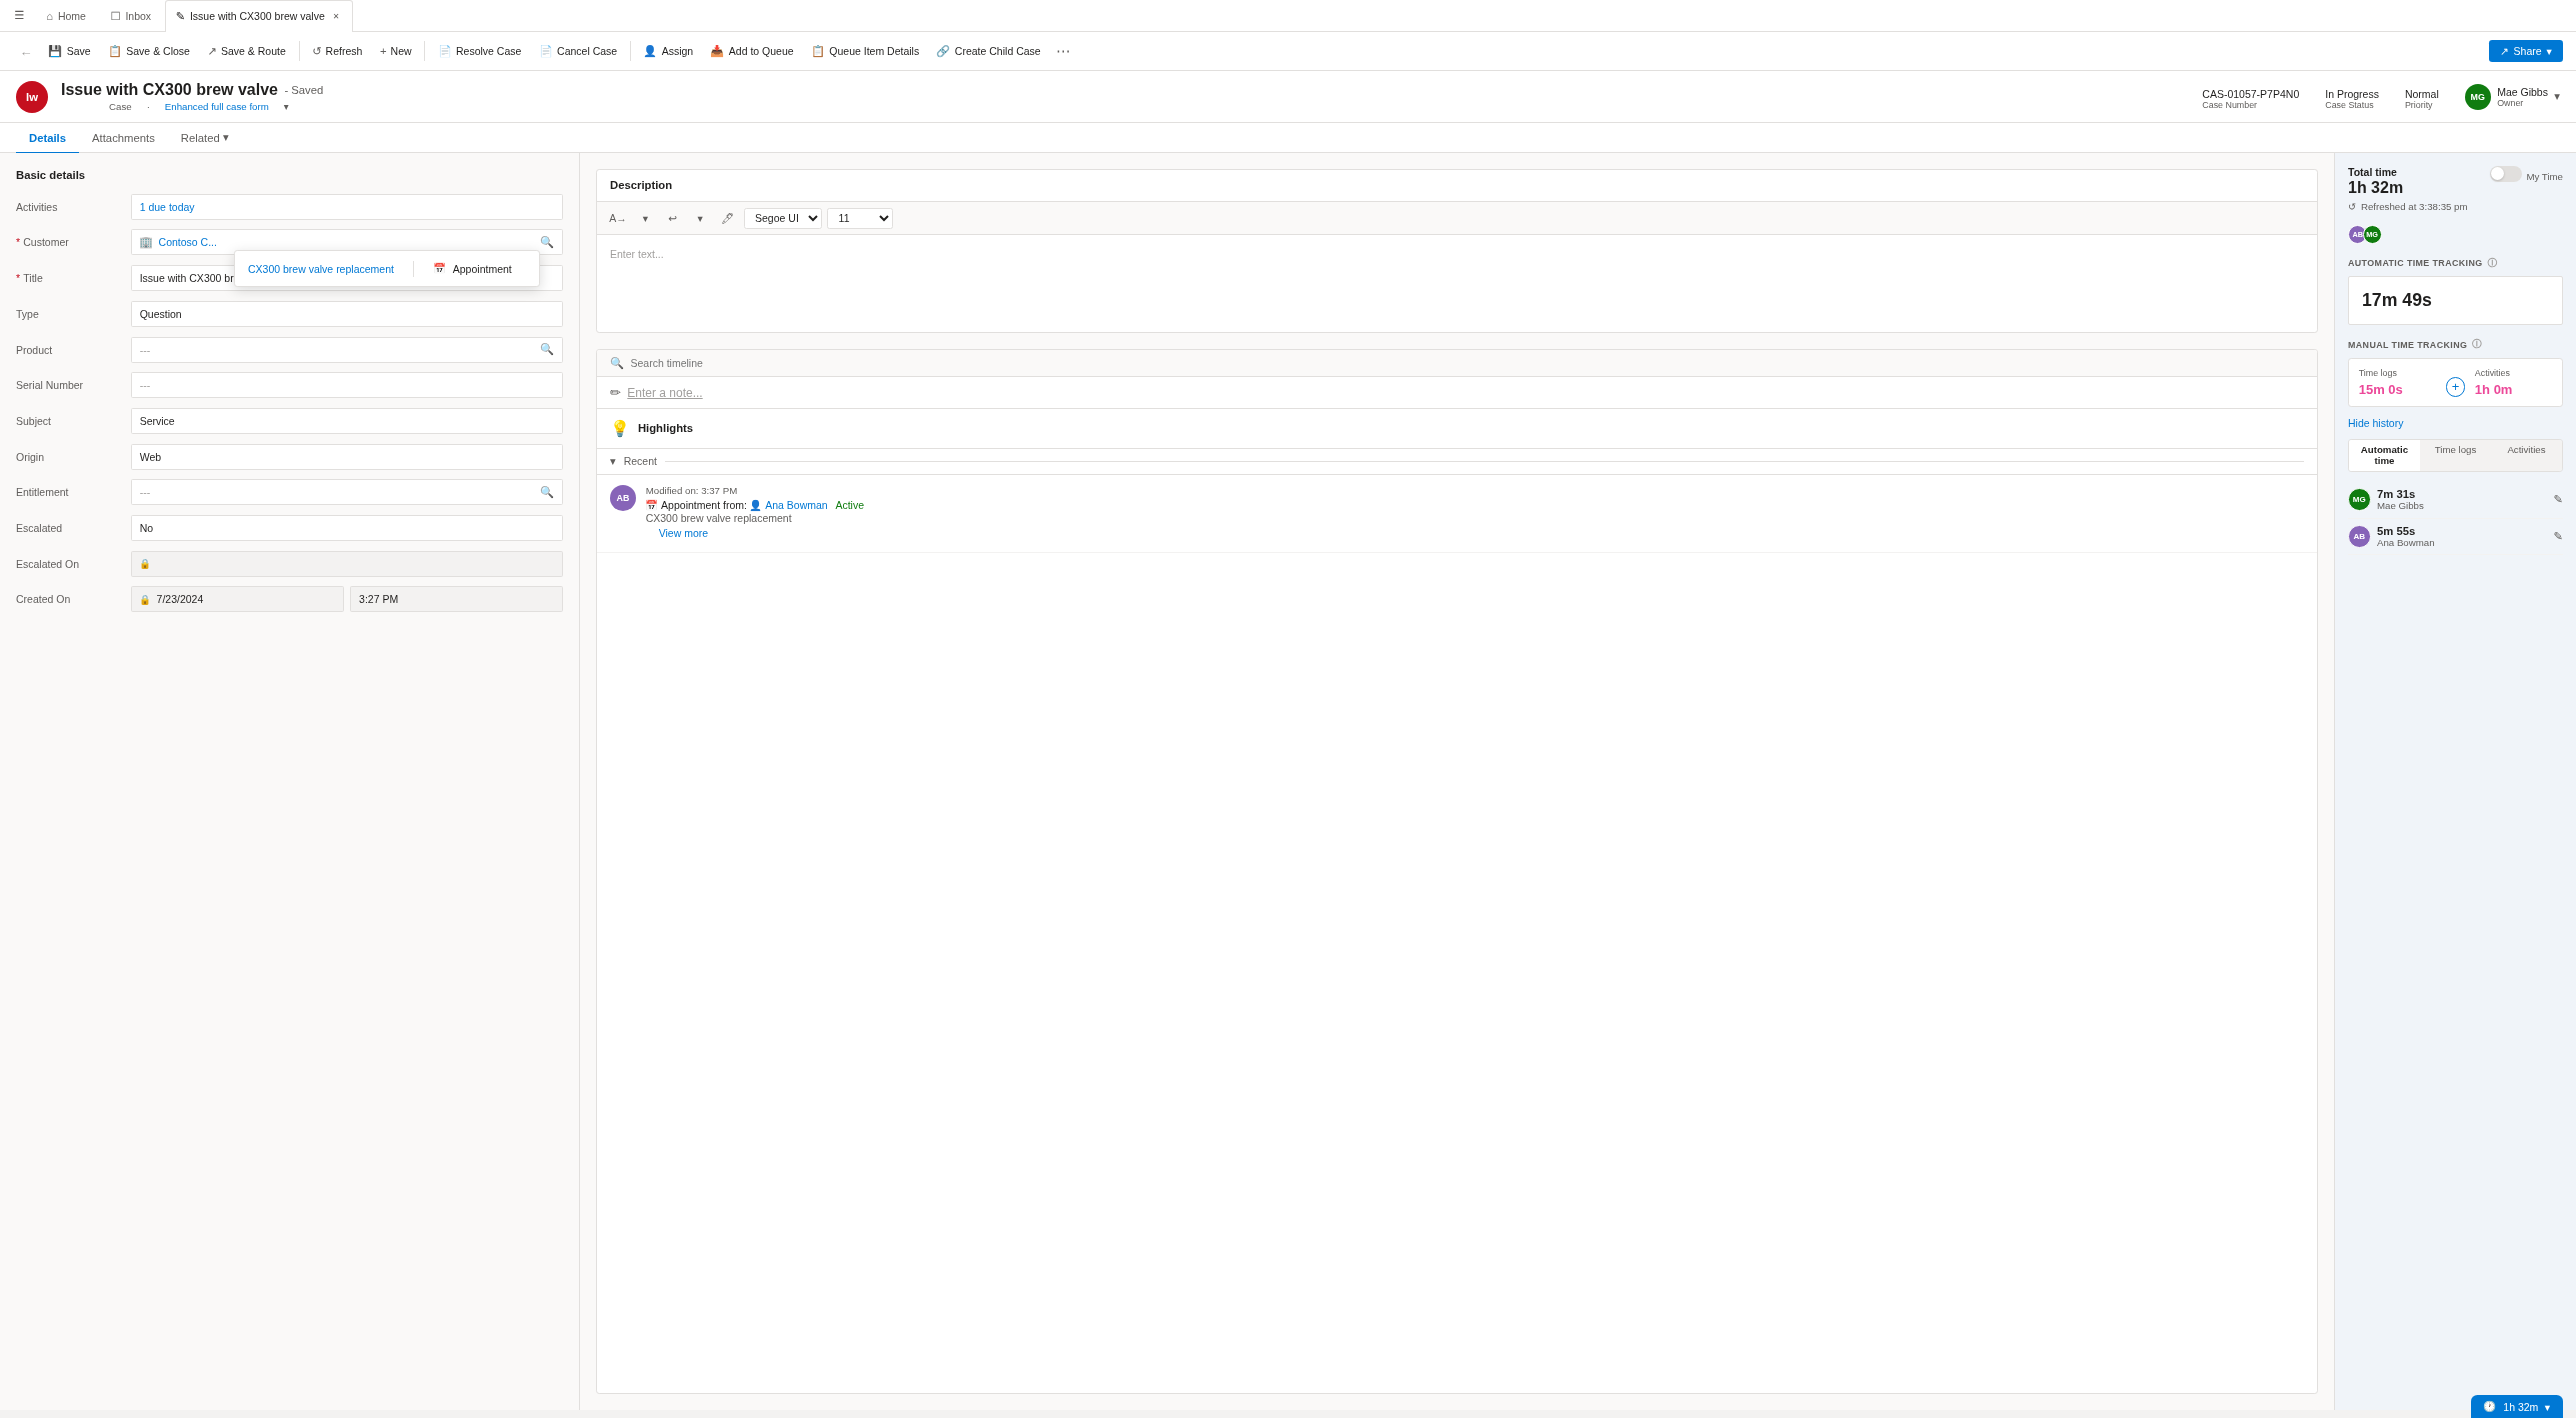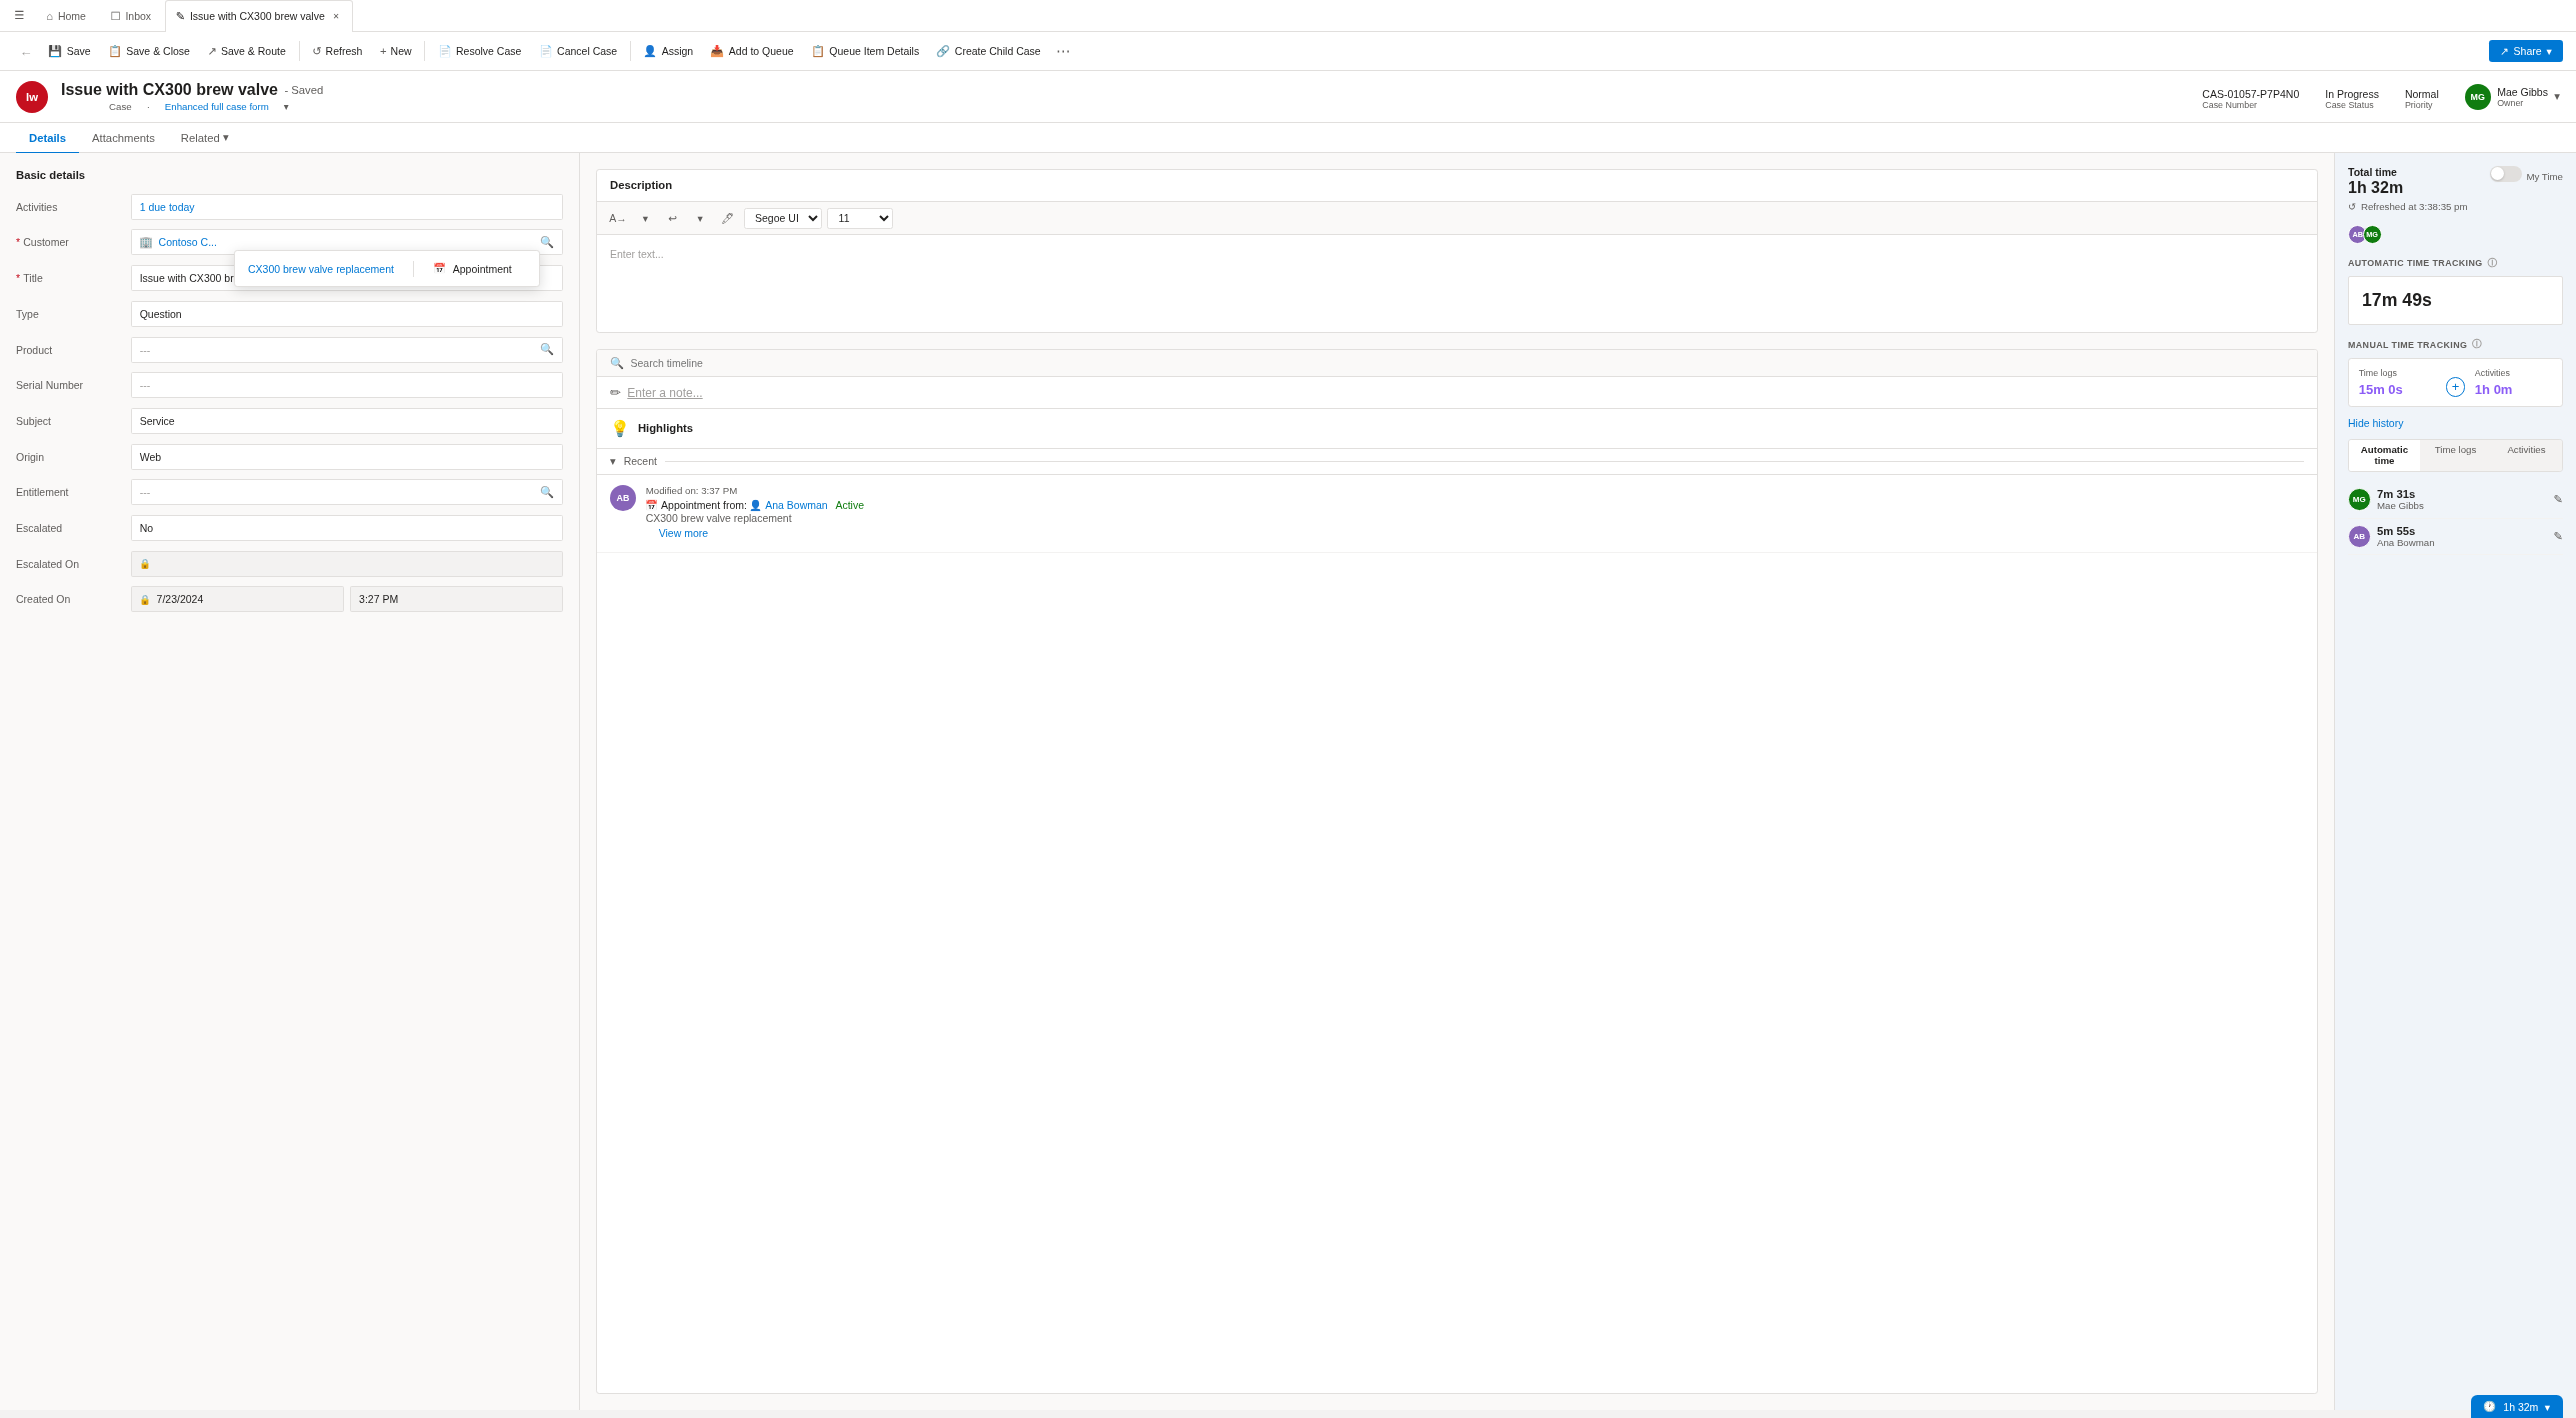--- a/index.html
+++ b/index.html
@@ -365,21 +365,21 @@
     .auto-time-value { font-size: 17.7px; font-weight: 600; color: #201f1e; }
     .manual-section {
       background: #fff; border: 0.8px solid #e1dfdd;
       border-radius: 3.2px; padding: 9.7px; margin-bottom: 9.7px;
     }
     .manual-row {
       display: flex; gap: 9.7px;
     }
     .manual-item { flex: 1; }
     .manual-item-label { font-size: 8.9px; color: #605e5c; margin-bottom: 3.2px; }
-    .manual-item-value { font-size: 13px; font-weight: 600; color: #8b5cf6; }
+    .manual-item-value { font-size: 13px; font-weight: 600; color: #ec4899; }
     .manual-add-btn {
       display: flex; align-items: center; justify-content: center;
       width: 19.3px; height: 19.3px; border-radius: 50%;
       border: 0.8px solid #0078d4; color: #0078d4;
       font-size: 13px; cursor: pointer; align-self: flex-end;
     }
     .hide-history-btn {
       color: #0078d4; font-size: 10.5px; cursor: pointer;
       margin-bottom: 9.7px; display: block;
     }

